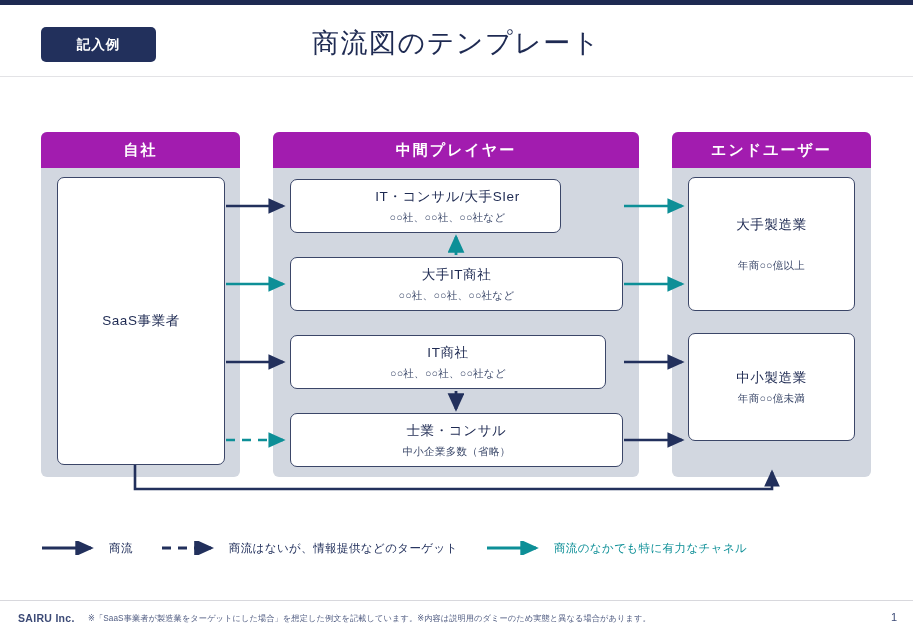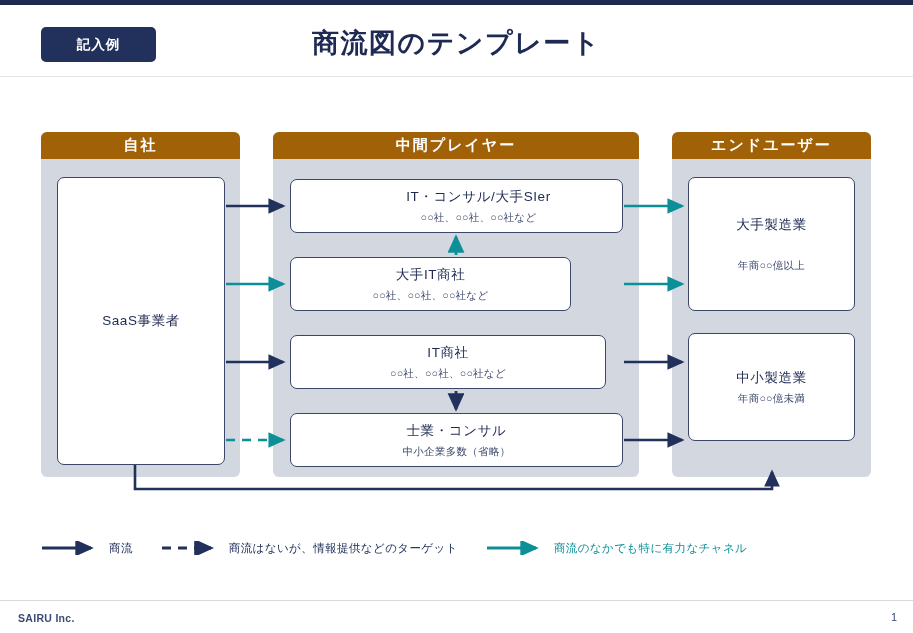--- a/index.html
+++ b/index.html
@@ -14,48 +14,48 @@
   .topbar{position:absolute;left:0;top:0;width:913px;height:5px;background:#1e2a52;}
   .header{position:absolute;left:0;top:5px;width:913px;height:72px;border-bottom:1px solid #e3e3e6;box-sizing:border-box;padding-left:36px;}
   .badge{
     position:absolute;left:41px;top:22px;width:115px;height:35px;
     background:#22305c;border-radius:5px;color:#ffffff;
     font-size:13.5px;font-weight:bold;
     display:flex;align-items:center;justify-content:center;letter-spacing:1px;
   }
   .page-title{
     position:absolute;left:0;top:20px;width:913px;text-align:center;
-    font-size:27px;font-weight:bold;color:#1e2a52;letter-spacing:1.5px;
+    font-size:27px;font-weight:normal;color:#1e2a52;letter-spacing:1.5px;
   }
 
   
   .stage{position:absolute;left:0;top:77px;width:913px;height:500px;}
 
   .col{position:absolute;background:#d2d7e0;border-radius:6px;}
   .col-head{
-    position:absolute;left:0;top:0;width:100%;height:27px;
-    background:#a16207;border-radius:6px 6px 0 0;color:#fff;
+    position:absolute;left:0;top:0;width:100%;height:36px;
+    background:#a21caf;border-radius:6px 6px 0 0;color:#fff;
     font-size:15px;font-weight:bold;letter-spacing:2px;
     display:flex;align-items:center;justify-content:center;
   }
   #col-own{left:41px;top:55px;width:199px;height:345px;}
   #col-mid{left:273px;top:55px;width:366px;height:345px;}
   #col-end{left:672px;top:55px;width:199px;height:345px;}
 
   .node{
     position:absolute;background:#ffffff;border:1.4px solid #3b4668;border-radius:7px;
     box-sizing:border-box;display:flex;flex-direction:column;
     align-items:center;justify-content:center;text-align:center;
   }
   .node .t{font-size:13.5px;color:#1e2a52;letter-spacing:.6px;line-height:1.5;}
   .node .s{font-size:10.5px;color:#3d4a6b;letter-spacing:.3px;margin-top:3px;}
 
   #n-own{left:57px;top:100px;width:168px;height:288px;}
-  #n-m1{left:290px;top:102px;width:333px;height:54px;padding-left:44px;}
-  #n-m2{left:290px;top:180px;width:281px;height:54px;}
+  #n-m1{left:290px;top:102px;width:271px;height:54px;padding-left:44px;}
+  #n-m2{left:290px;top:180px;width:333px;height:54px;}
   #n-m3{left:290px;top:258px;width:316px;height:54px;}
   #n-m4{left:290px;top:336px;width:333px;height:54px;}
   #n-e1{left:688px;top:100px;width:167px;height:134px;gap:20px;}
   #n-e2{left:688px;top:256px;width:167px;height:108px;}
 
   
   .arrows{position:absolute;left:0;top:0;width:913px;height:500px;pointer-events:none;}
 
   
   .legend{position:absolute;left:41px;top:535px;width:840px;height:26px;display:flex;align-items:center;}
@@ -179,14 +179,15 @@
   <div class="lg-item">
     <svg width="58" height="14" viewBox="0 0 58 14">
       <line x1="1" y1="7" x2="50" y2="7" stroke="#0d8f97" stroke-width="2.8" marker-end="url(#lg-teal)"></line>
     </svg>
     <span class="lg-label teal">商流のなかでも特に有力なチャネル</span>
   </div>
 </div>
 
 <div class="footer">
   <div class="brand">SAIRU Inc.</div>
+  <div class="note">※「SaaS事業者が製造業をターゲットにした場合」を想定した例文を記載しています。※内容は説明用のダミーのため実態と異なる場合があります。</div>
   <div class="pagenum">1</div>
 </div>
 
 </body></html>

